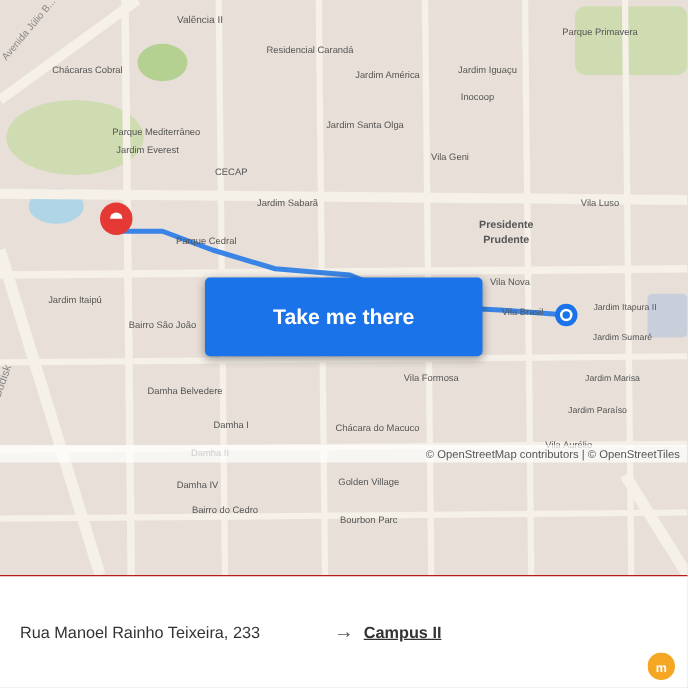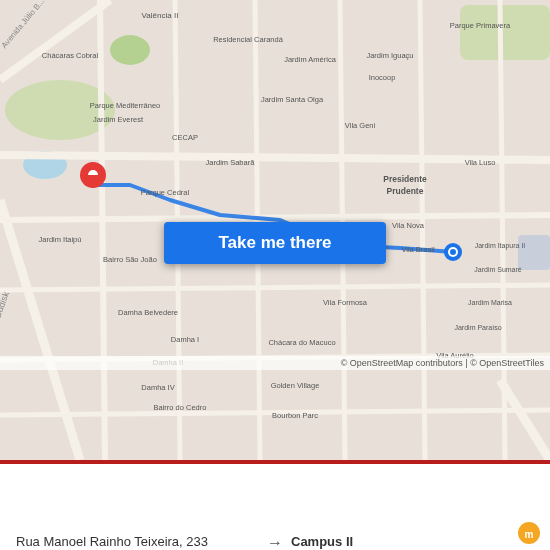--- a/index.html
+++ b/index.html
@@ -27,44 +27,44 @@
       width: 100%;
       height: 100%;
     }
 
     
     #take-me-there-btn {
       position: absolute;
       top: 222px;
       left: 164px;
       width: 222px;
-      height: 42px;
+      height: 63px;
       background-color: #1a73e8;
       color: white;
       border: none;
       border-radius: 4px;
       font-size: 17px;
       font-weight: bold;
       cursor: pointer;
       display: flex;
       align-items: center;
       justify-content: center;
       box-shadow: 0 2px 8px rgba(0,0,0,0.4);
     }
 
     
     #bottom-bar {
       position: relative;
       width: 550px;
       height: 90px;
       background-color: white;
       display: flex;
-      align-items: flex-end;
+      align-items: center;
       padding: 0 16px;
-      border-top: 4px solid #b91c1c;
+      border-top: 1px solid #b91c1c;
     }
 
     #route-info {
       display: flex;
       align-items: center;
       width: 100%;
       gap: 8px;
     }
 
     #origin-text {
@@ -76,20 +76,21 @@
     #arrow-icon {
       font-size: 16px;
       color: #555;
     }
 
     #destination-text {
       font-size: 13px;
       color: #333;
       font-weight: bold;
       flex: 1;
+      text-decoration: underline;
     }
 
     
     #attribution {
       position: absolute;
       bottom: 90px;
       left: 0;
       width: 100%;
       background: rgba(255,255,255,0.7);
       font-size: 9px;

